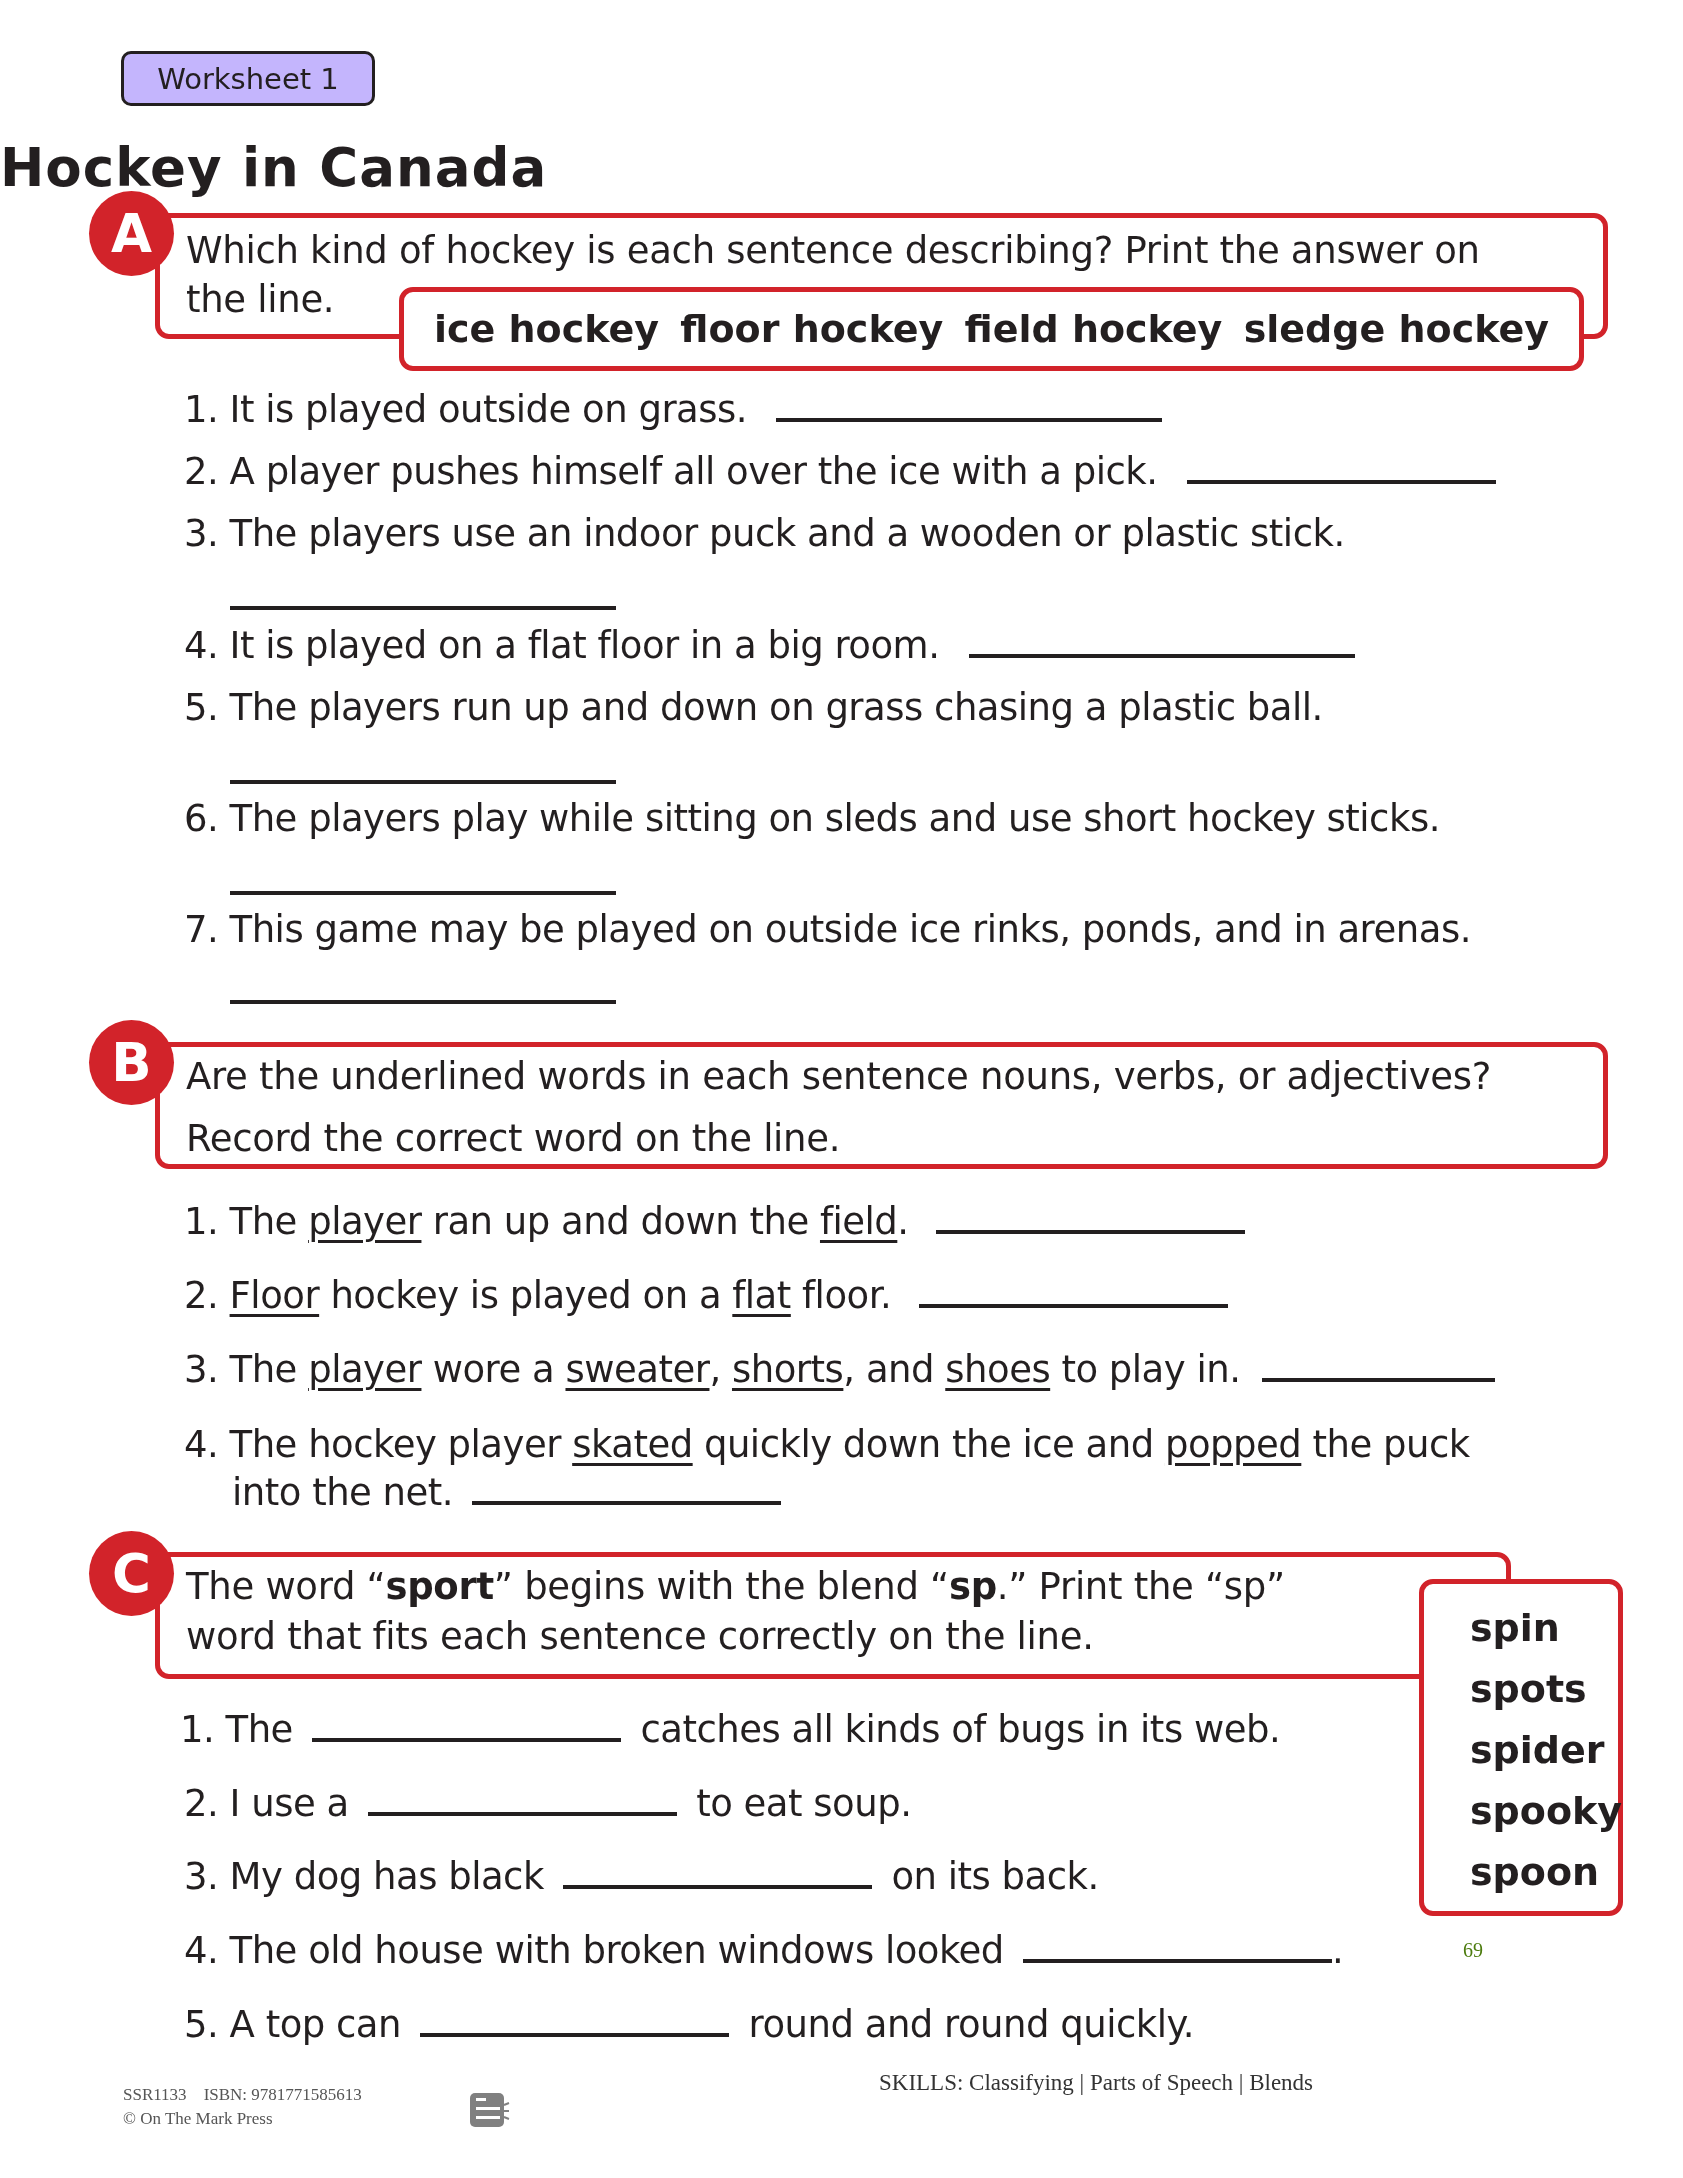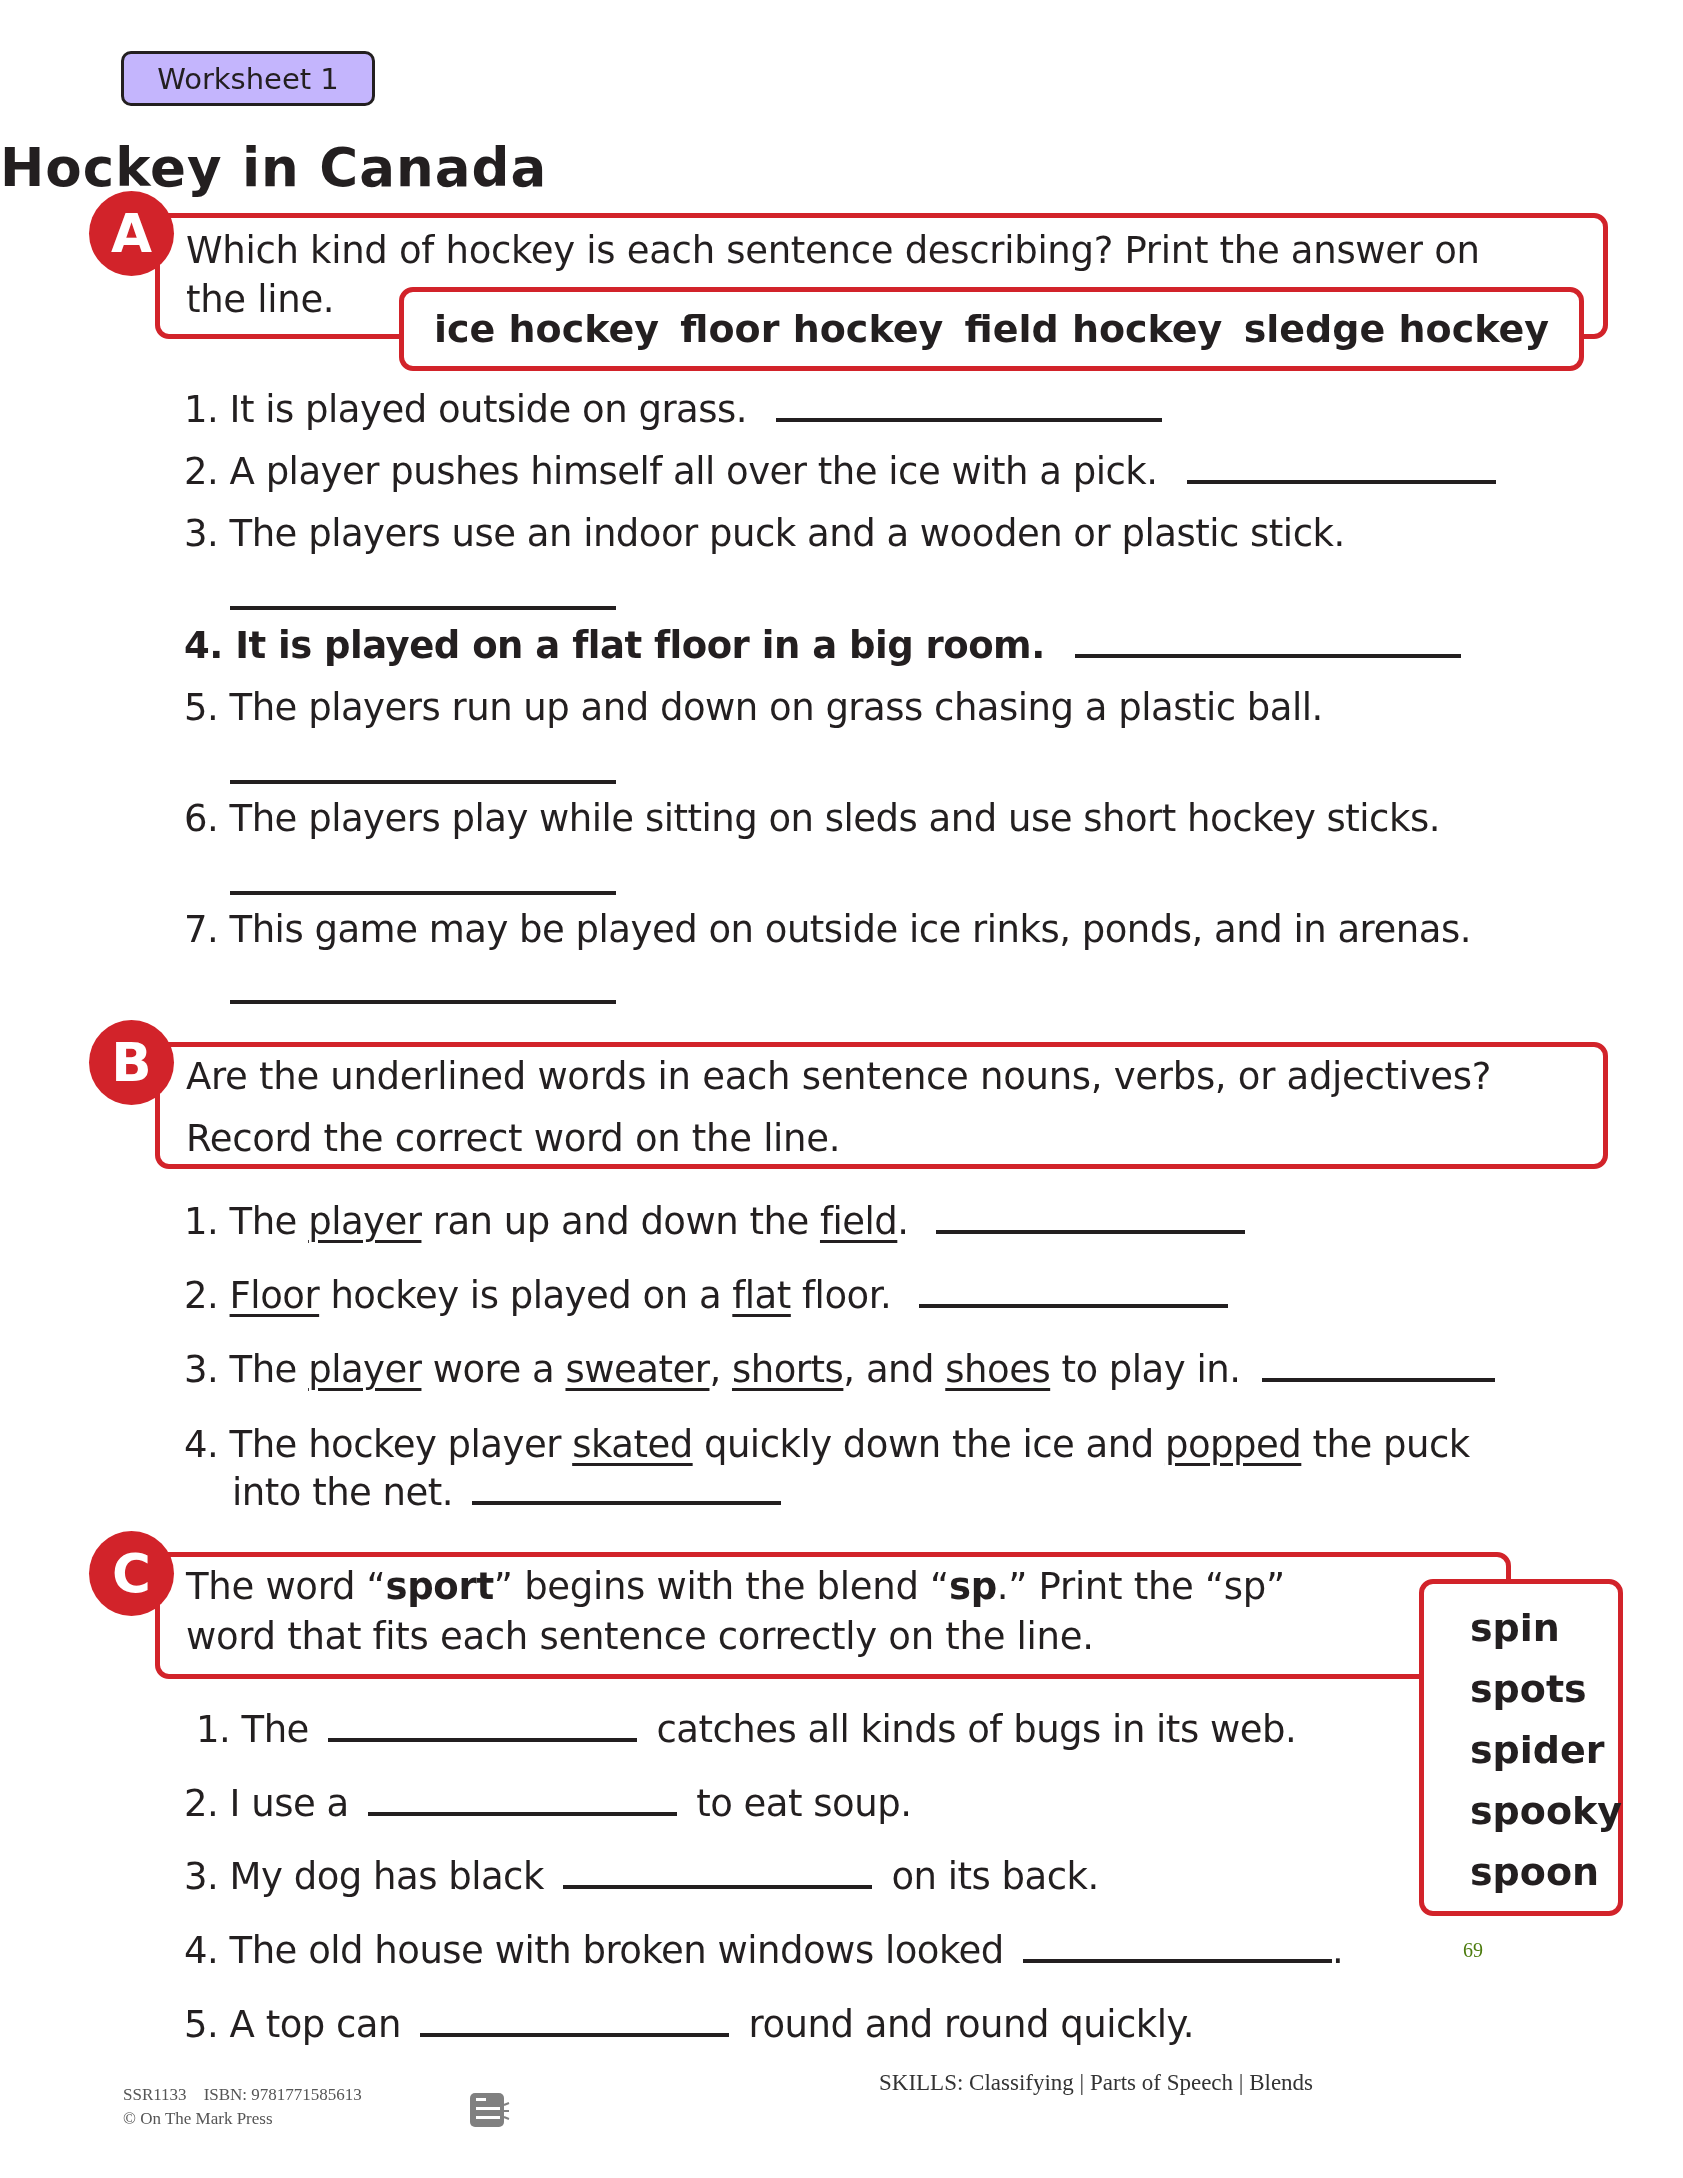--- a/index.html
+++ b/index.html
@@ -49,21 +49,21 @@
   <span class="blank" style="width:386px; margin-left:18px;"></span>
 </div>
 <div class="abs q" style="left:184px; top:450px;">
   <span>2. A player pushes himself all over the ice with a pick.</span>
   <span class="blank" style="width:309px; margin-left:18px;"></span>
 </div>
 <div class="abs q" style="left:184px; top:512px;">
   <span>3. The players use an indoor puck and a wooden or plastic stick.</span>
 </div>
 <div class="abs blank" style="left:230px; top:606px; width:386px;"></div>
-<div class="abs q" style="left:184px; top:624px;font-weight:bold;">
+<div class="abs q" style="left:184px; top:624px;">
   <span>4. It is played on a flat floor in a big room.</span>
   <span class="blank" style="width:386px; margin-left:18px;"></span>
 </div>
 <div class="abs q" style="left:184px; top:686px;">
   <span>5. The players run up and down on grass chasing a plastic ball.</span>
 </div>
 <div class="abs blank" style="left:230px; top:780px; width:386px;"></div>
 <div class="abs q" style="left:184px; top:797px;">
   <span>6. The players play while sitting on sleds and use short hockey sticks.</span>
 </div>
@@ -106,21 +106,21 @@
 <div class="abs instr" style="left:186px; top:1612px;">word that fits each sentence correctly on the line.</div>
 
 <div class="abs box vbank" style="left:1391px; top:1579px; width:204px; height:337px;padding-left:46px;">
   <div>spin</div>
   <div>spots</div>
   <div>spider</div>
   <div>spooky</div>
   <div>spoon</div>
 </div>
 
-<div class="abs q" style="left:196px; top:1708px;">
+<div class="abs q" style="left:180px; top:1708px;">
   <span>1. The</span>
   <span class="blank" style="width:309px; margin:0 8px;"></span>
   <span>catches  all kinds of bugs in its web.</span>
 </div>
 <div class="abs q" style="left:184px; top:1782px;">
   <span>2. I use a</span>
   <span class="blank" style="width:309px; margin:0 8px;"></span>
   <span>to eat soup.</span>
 </div>
 <div class="abs q" style="left:184px; top:1855px;">

